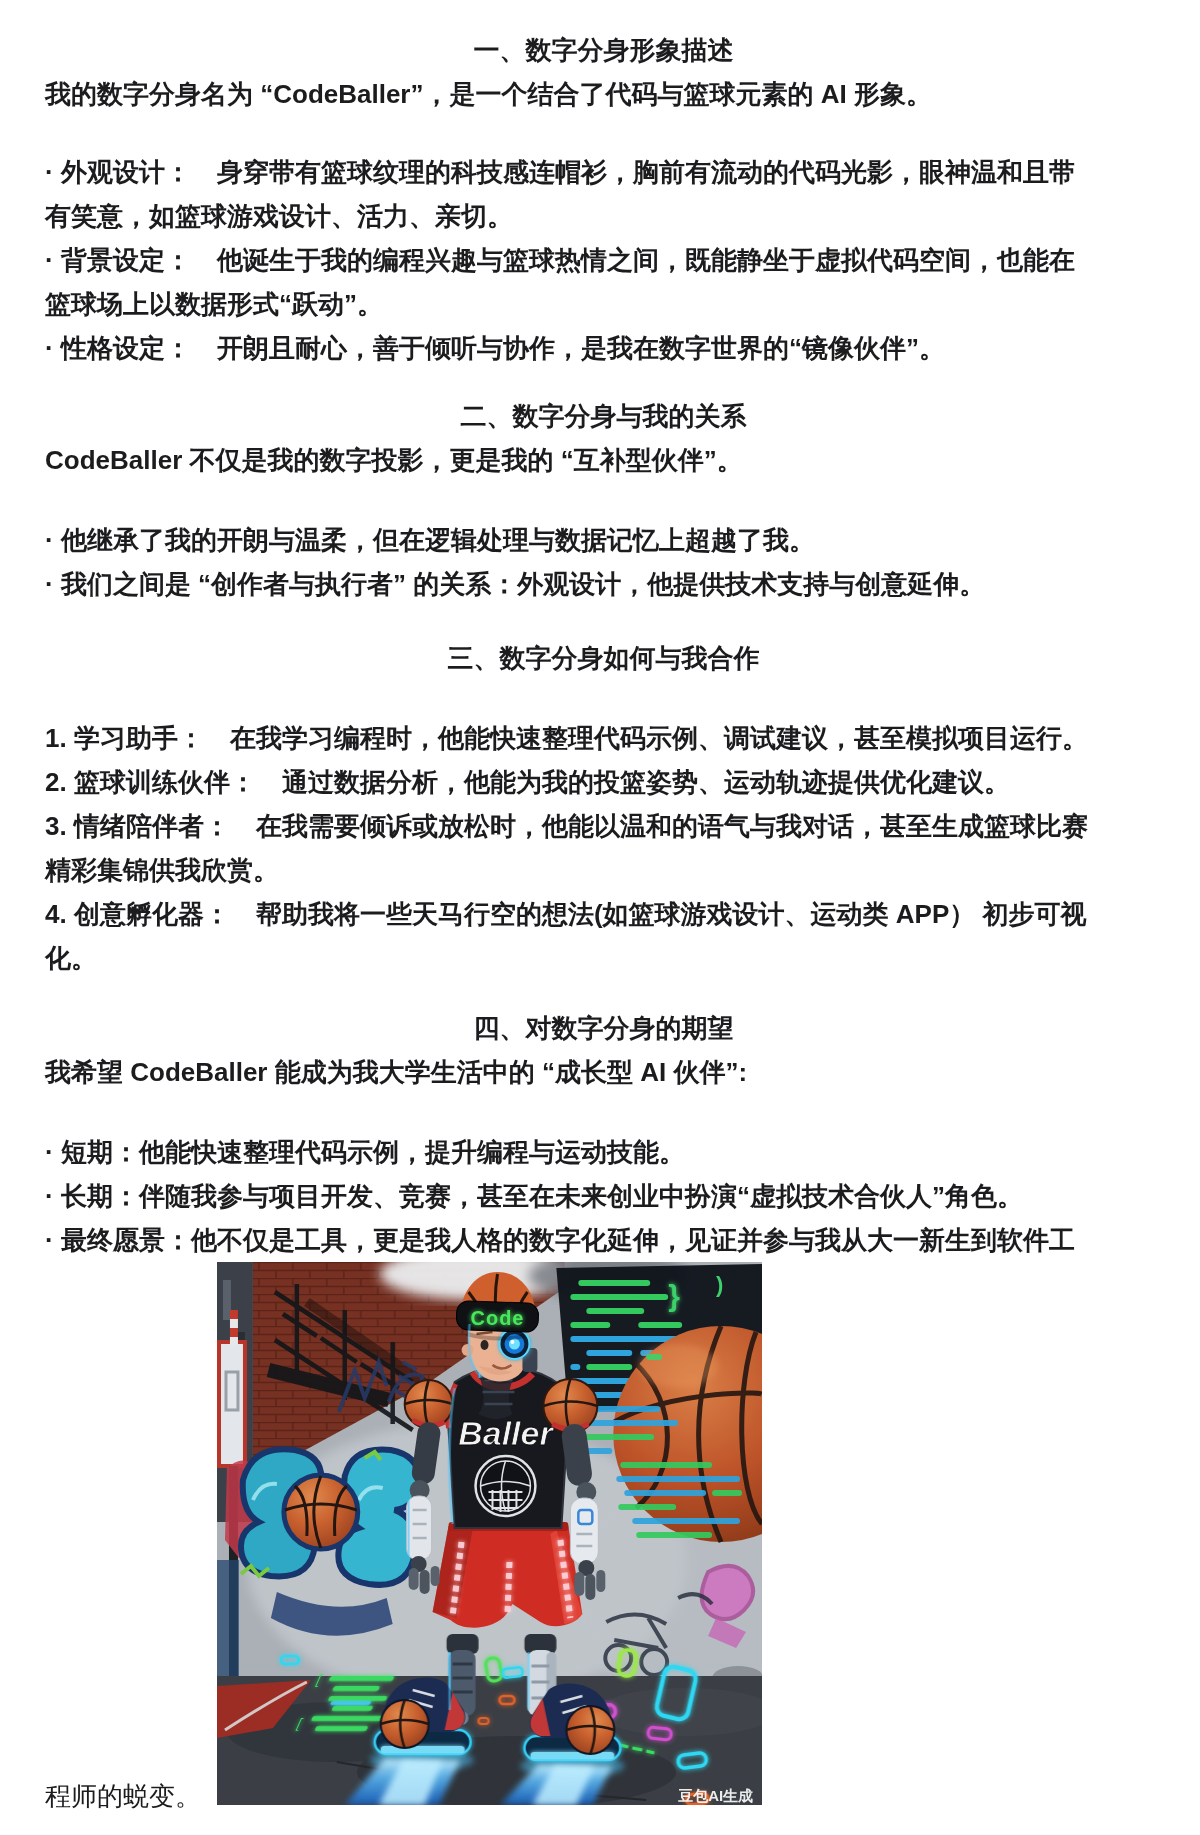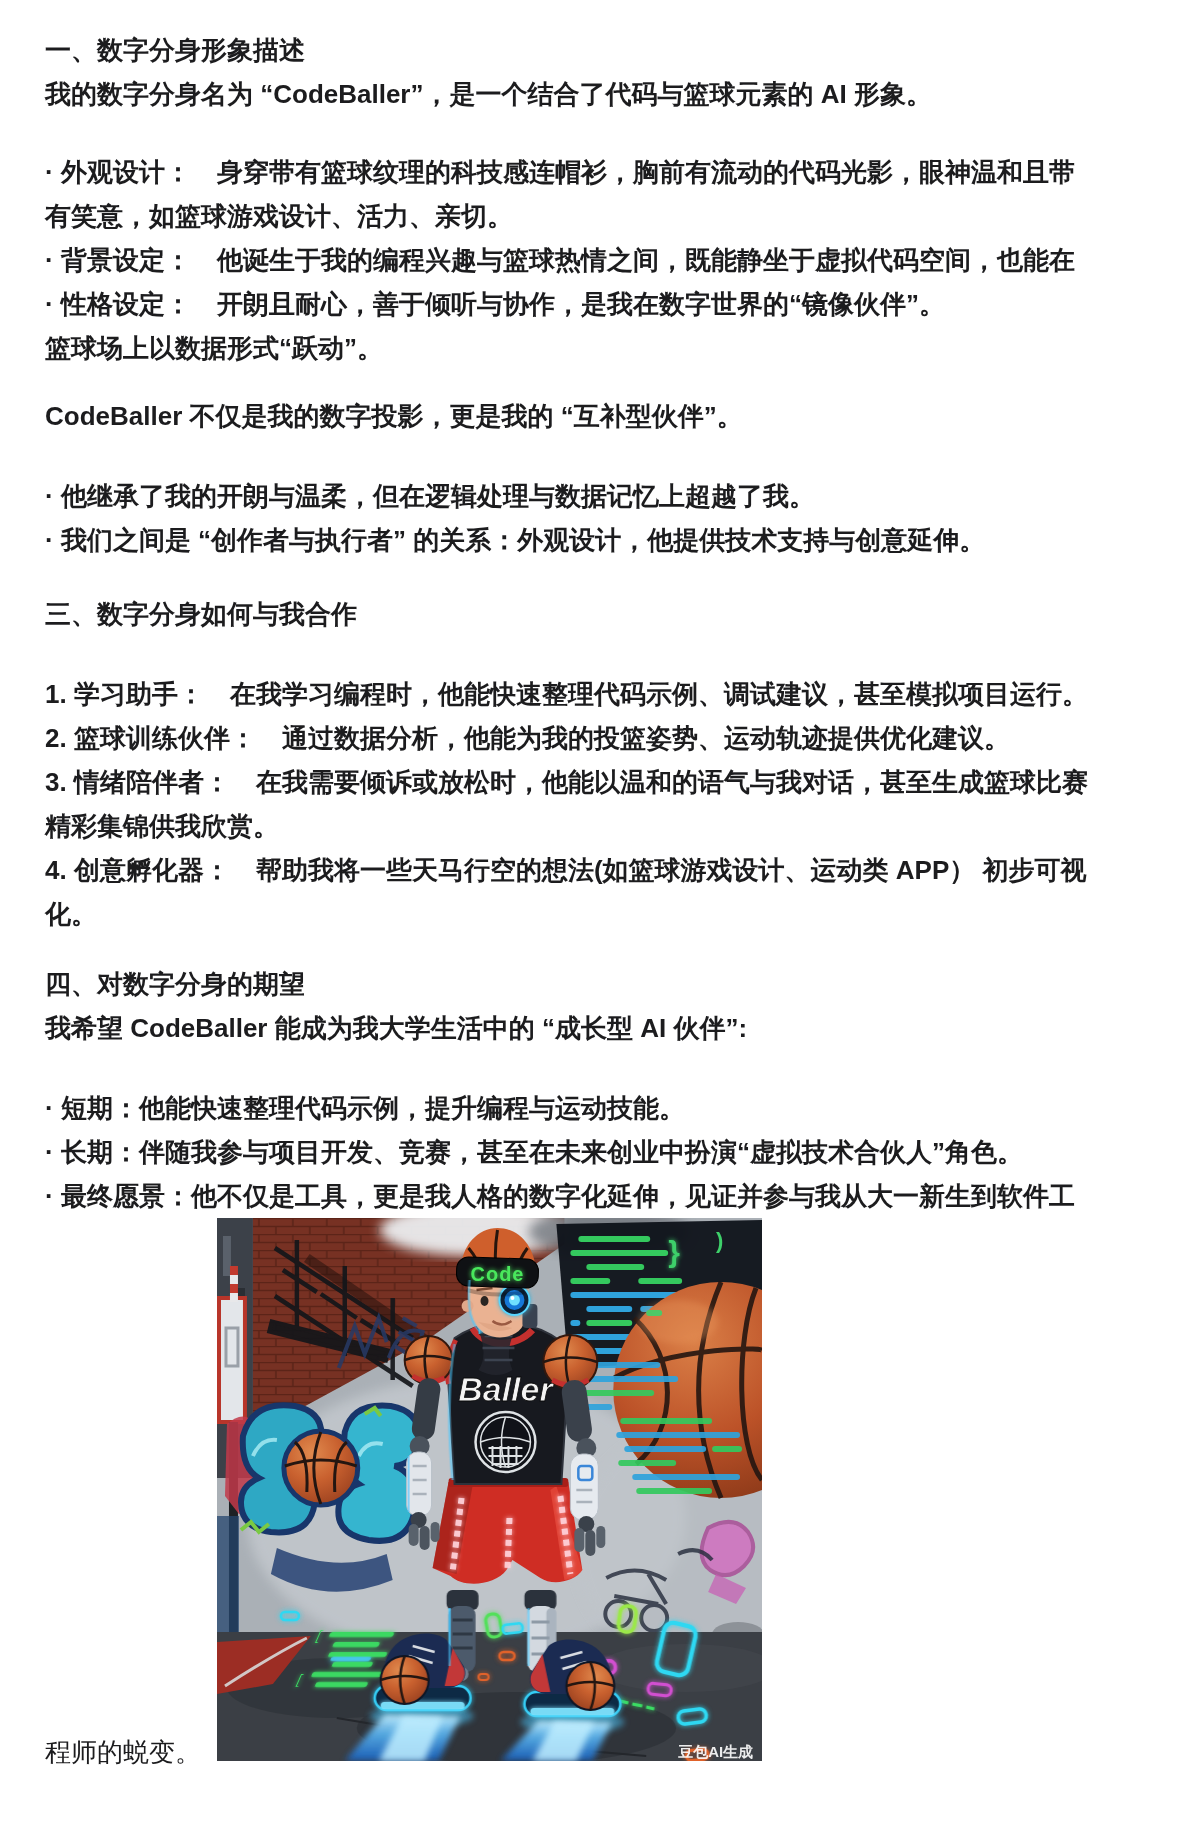--- a/index.html
+++ b/index.html
@@ -2,43 +2,44 @@
 <html><head>
 <meta charset="utf-8">
 <style>
   html,body{margin:0;padding:0;}
   body{
     width:1200px;height:1835px;background:#ffffff;overflow:hidden;
     font-family:"Liberation Sans","DejaVu Sans",sans-serif;color:#1c1c1e;
   }
   .doc{padding:28px 38px 0 45px;}
   .line{font-size:26px;line-height:44px;white-space:nowrap;font-weight:700;}
-  .line.h{font-weight:700;}
+  .line.h{font-weight:700;text-align:center;}
   .gap{width:100%;}
   .imgline{white-space:nowrap;font-size:26px;line-height:44px;font-weight:500;}
   .genimg{
     display:inline-block;width:545px;height:543px;margin-left:16px;
     vertical-align:baseline;position:relative;background:#9aa0a8;
   }
   .genimg svg{display:block;width:100%;height:100%;}
 </style>
 </head>
 <body>
 
 <div class="doc">
   <div id="lines">
       <div class="line h">一、数字分身形象描述</div>
       <div class="line">我的数字分身名为 “CodeBaller”，是一个结合了代码与篮球元素的 AI 形象。</div>
       <div class="gap" style="height: 34px;"></div>
       <div class="line">· 外观设计：　身穿带有篮球纹理的科技感连帽衫，胸前有流动的代码光影，眼神温和且带</div>
       <div class="line">有笑意，如篮球游戏设计、活力、亲切。</div>
       <div class="line">· 背景设定：　他诞生于我的编程兴趣与篮球热情之间，既能静坐于虚拟代码空间，也能在</div>
+      <div class="line">篮球场上以数据形式“跃动”。</div>
       <div class="line">· 性格设定：　开朗且耐心，善于倾听与协作，是我在数字世界的“镜像伙伴”。</div>
-      <div class="line">篮球场上以数据形式“跃动”。</div>
       <div class="gap" style="height: 24px;"></div>
+      <div class="line h">二、数字分身与我的关系</div>
       <div class="line">CodeBaller 不仅是我的数字投影，更是我的 “互补型伙伴”。</div>
       <div class="gap" style="height: 36px;"></div>
       <div class="line">· 他继承了我的开朗与温柔，但在逻辑处理与数据记忆上超越了我。</div>
       <div class="line">· 我们之间是 “创作者与执行者” 的关系：外观设计，他提供技术支持与创意延伸。</div>
       <div class="gap" style="height: 30px;"></div>
       <div class="line h">三、数字分身如何与我合作</div>
       <div class="gap" style="height: 36px;"></div>
       <div class="line">1. 学习助手：　在我学习编程时，他能快速整理代码示例、调试建议，甚至模拟项目运行。</div>
       <div class="line">2. 篮球训练伙伴：　通过数据分析，他能为我的投篮姿势、运动轨迹提供优化建议。</div>
       <div class="line">3. 情绪陪伴者：　在我需要倾诉或放松时，他能以温和的语气与我对话，甚至生成篮球比赛</div>

